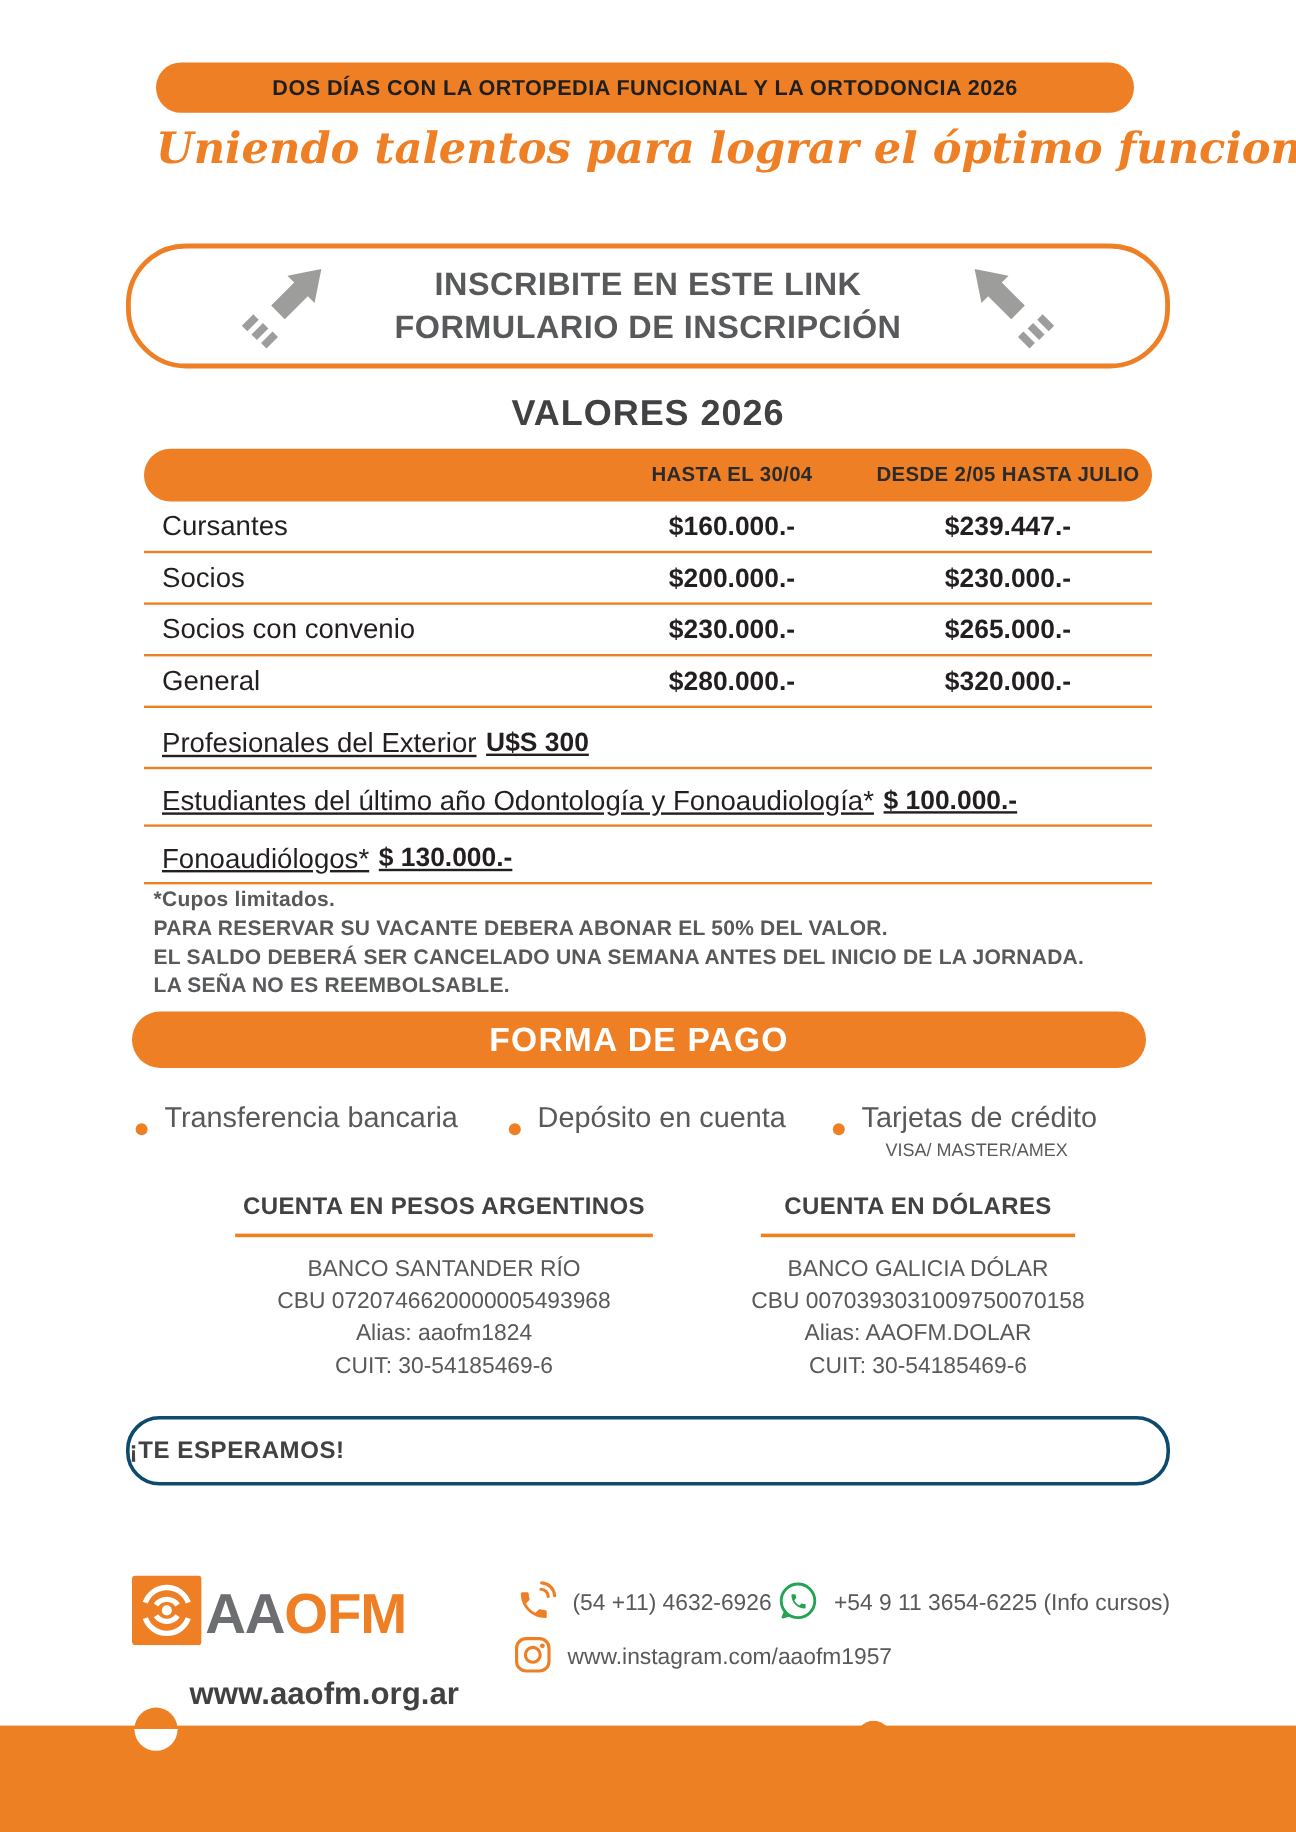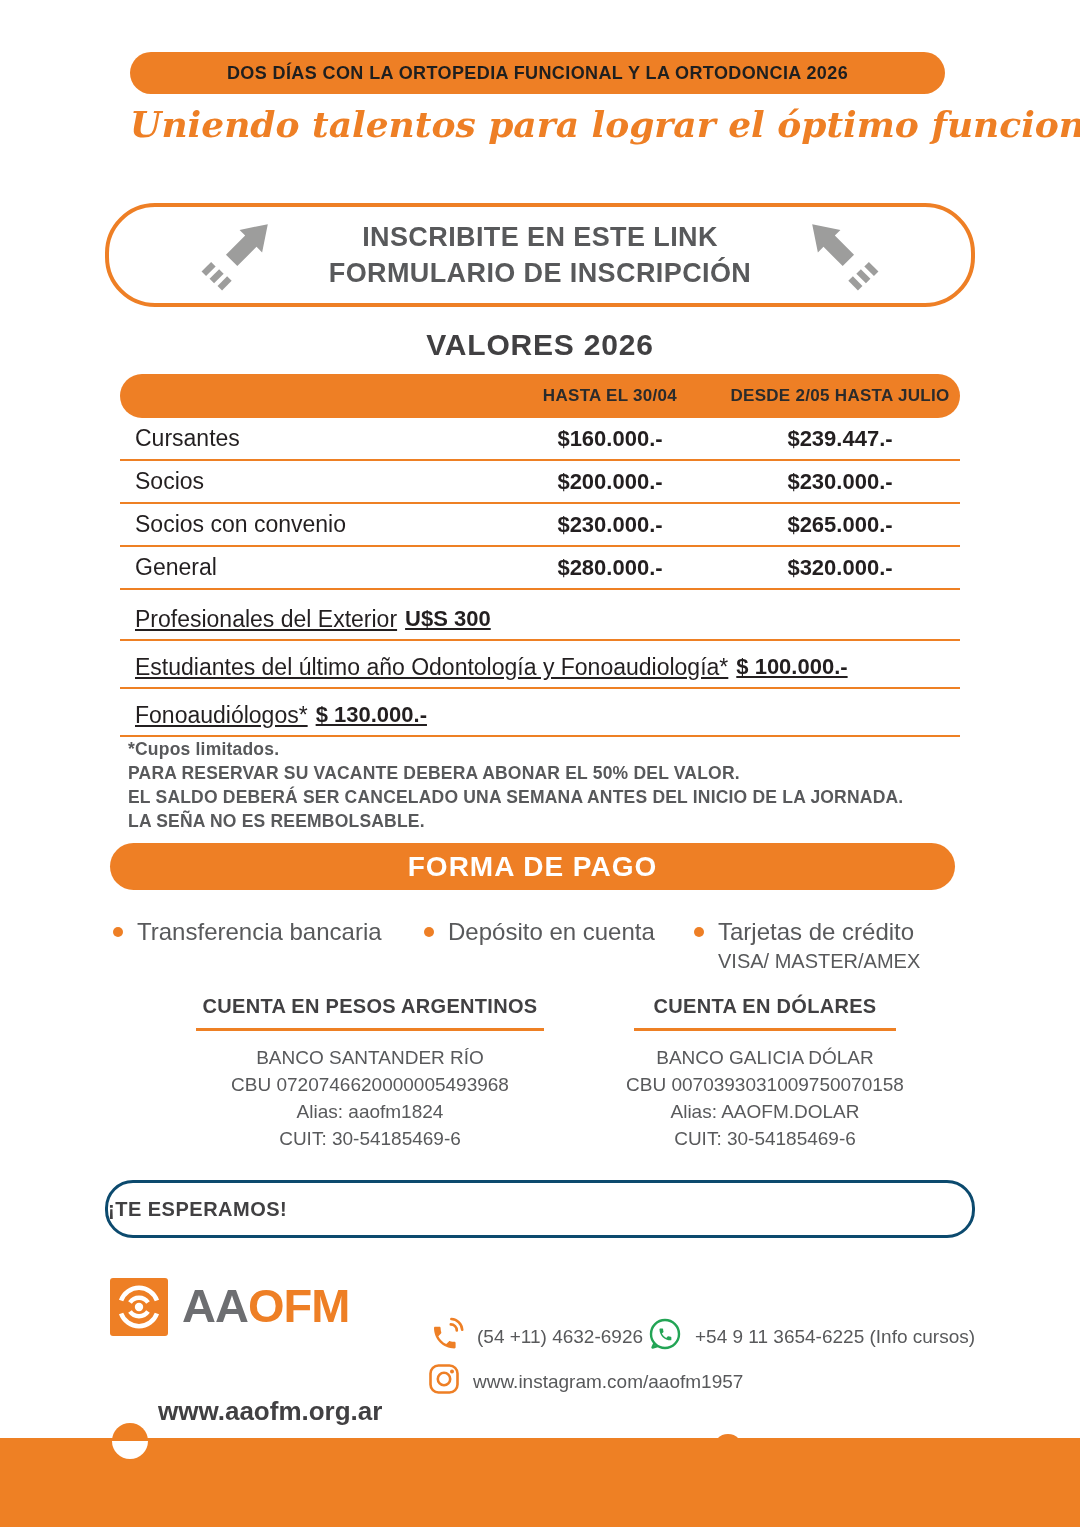--- a/index.html
+++ b/index.html
@@ -59,42 +59,42 @@
     position:absolute;left:128px;top:737px;width:840px;
     font-size:17.5px;font-weight:bold;color:#58595B;line-height:24px;letter-spacing:.2px;
   }
   
   .pay-banner{
     position:absolute;left:110px;top:843px;width:845px;height:47px;
     background:#EE7F25;border-radius:24px;
     display:flex;align-items:center;justify-content:center;
     font-size:28px;font-weight:bold;color:#ffffff;letter-spacing:1px;
   }
-  .method{position:absolute;top:918px;display:flex;align-items:center;gap:14px;
+  .method{position:absolute;top:918px;display:flex;align-items:flex-end;gap:14px;
     font-size:24px;color:#58595B;white-space:nowrap;}
   .method .dot{width:10px;height:10px;border-radius:50%;background:#EE7F25;flex:0 0 auto;}
   .m1{left:113px;} .m2{left:424px;} .m3{left:694px;}
-  .cards-note{position:absolute;left:718px;top:950px;font-size:20px;color:#58595B;}
+  .cards-note{position:absolute;left:738px;top:950px;font-size:15px;color:#58595B;}
   
   .account{position:absolute;text-align:center;color:#58595B;}
   .acc-left{left:150px;top:995px;width:440px;}
   .acc-right{left:590px;top:995px;width:350px;}
   .acc-head{font-size:20px;font-weight:bold;color:#414042;letter-spacing:.3px;white-space:nowrap;}
   .acc-rule{height:3px;background:#EE8024;margin:10px auto 0 auto;}
   .acc-left .acc-rule{width:348px;} .acc-right .acc-rule{width:262px;}
   .acc-lines{margin-top:13px;font-size:19px;line-height:27px;}
   
   .closing-box{
     position:absolute;left:105px;top:1180px;width:864px;height:52px;
     border:3px solid #0c4a6e;border-radius:28px;
     display:flex;align-items:center;
     font-size:20px;font-weight:bold;color:#414042;letter-spacing:.5px;
   }
   
-  .logo{position:absolute;left:110px;top:1278px;display:flex;gap:14px;}
+  .logo{position:absolute;left:110px;top:1313px;display:flex;align-items:center;gap:3px;}
   .logo-word{font-size:47px;font-weight:bold;letter-spacing:-1px;white-space:nowrap;}
   .logo-aa{color:#6D6E71;} .logo-ofm{color:#EE7F25;}
   .contact{position:absolute;display:flex;align-items:center;gap:13px;
     font-size:19px;color:#58595B;white-space:nowrap;}
   .ct-phone{left:428px;top:1317px;}
   .ct-wa{left:648px;top:1317px;}
   .ct-ig{left:428px;top:1363px;}
   .ct-fb{left:713px;top:1434px;}
   .website{position:absolute;left:158px;top:1396px;font-size:26px;font-weight:bold;color:#414042;}
   .bottom-bar{position:absolute;left:0;top:1438px;width:1080px;height:89px;background:#EE8024;}

